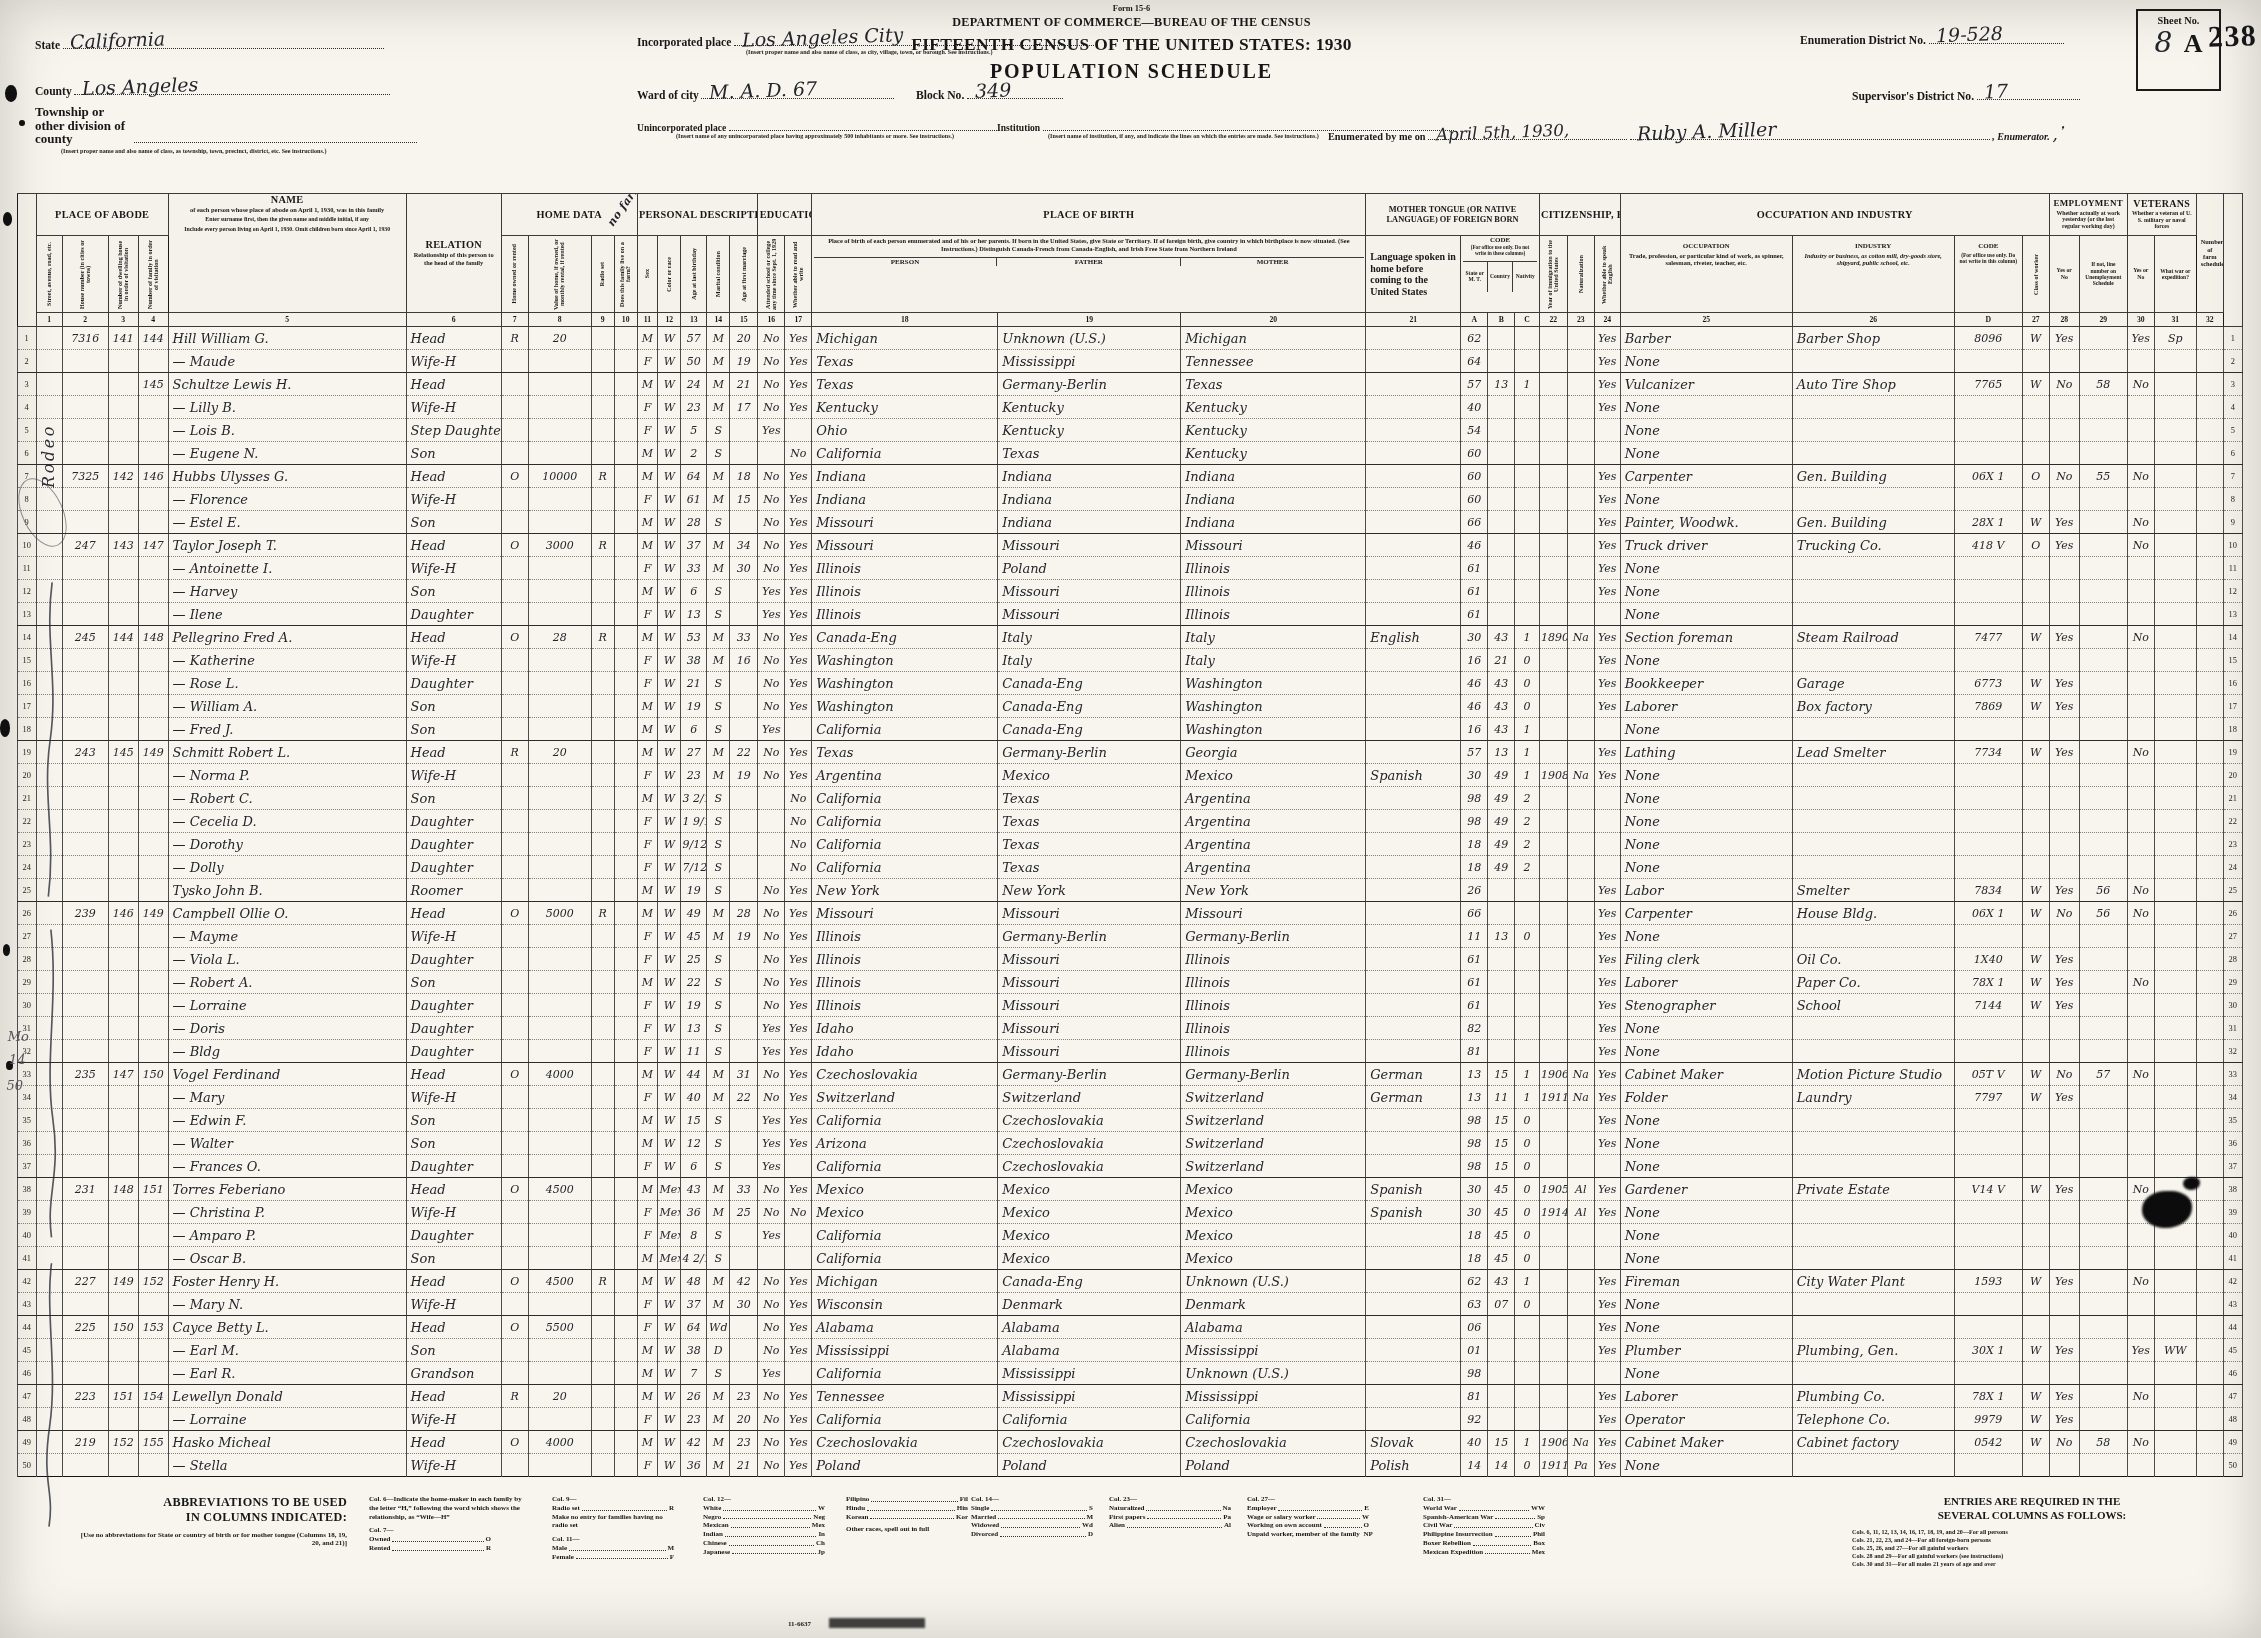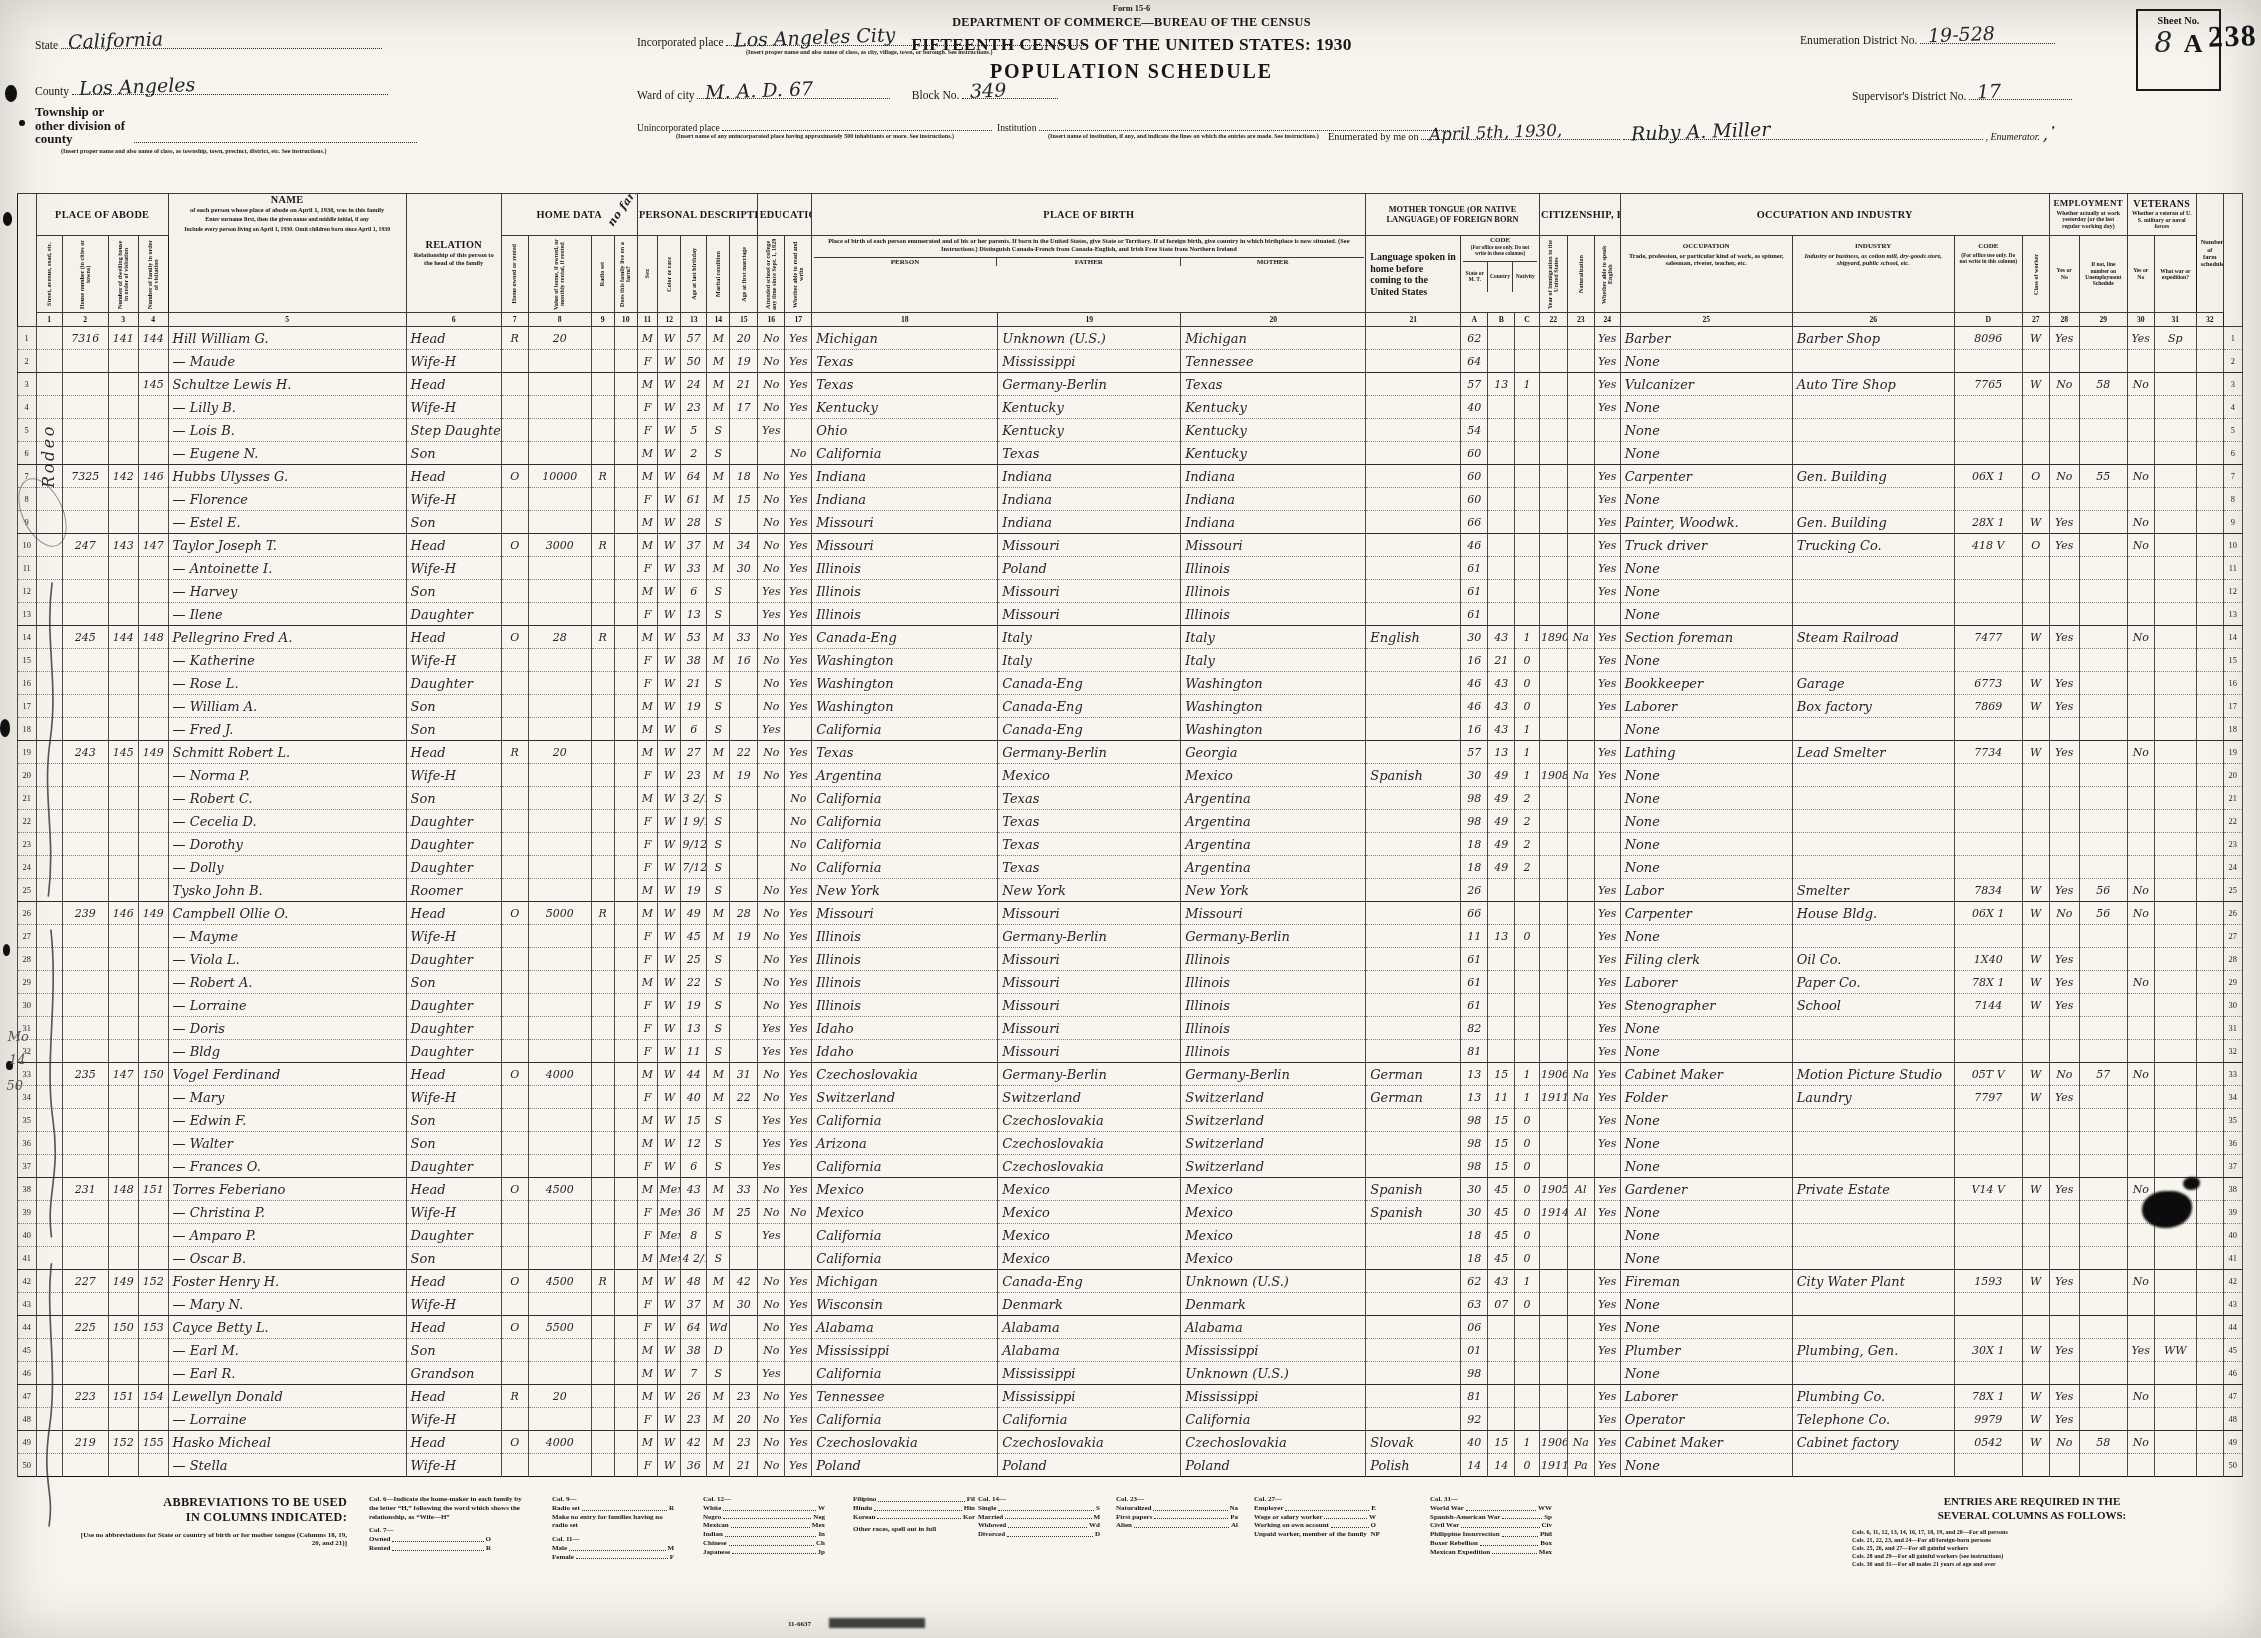--- a/index.html
+++ b/index.html
@@ -5,21 +5,21 @@
   html,body{margin:0;padding:0;background:#6b6b6b;}
   .sheet{position:relative;width:2261px;height:1639px;background:#f7f5ee;
          font-family:"Liberation Serif",serif;color:#171717;overflow:hidden;
          box-shadow:inset 0 0 58px rgba(60,55,45,.25);}
   
   .hw{font-family:"DejaVu Serif",serif;font-style:italic;color:#23252c;}
   .hw-big{font-size:19px;transform:rotate(-2deg);}
   .hw-med{font-size:16.7px;transform:rotate(-2deg);}
   
   .fld{position:absolute;white-space:nowrap;}
-  .lbl{font-weight:normal;font-size:11.6px;margin-top:48px;}
+  .lbl{font-weight:bold;font-size:11.6px;margin-top:48px;}
   .lbl-sm{font-weight:bold;font-size:13px;line-height:1.05;}
   .dotline{display:inline-block;border-bottom:1.6px dotted #2b2b2b;vertical-align:baseline;position:relative;}
   .dotline .hw{position:absolute;left:7.7px;bottom:-2.6px;}
   .note{font-size:6.1px;font-weight:bold;color:#222;line-height:1.1;}
   .titleblock{position:absolute;left:842px;top:3.9px;width:579px;text-align:center;}
   .t-form{font-size:8.4px;font-weight:bold;}
   .t-dept{font-size:12.2px;font-weight:bold;letter-spacing:0.3px;margin-top:2.6px;}
   .t-main{font-size:17.4px;font-weight:bold;margin-top:3.9px;letter-spacing:0.3px;}
   .t-sub{font-size:20px;font-weight:bold;letter-spacing:1.9px;margin-top:5.1px;}
   .sheetbox{position:absolute;left:2136px;top:9px;width:81px;height:78px;border:2.6px solid #1a1a1a;text-align:center;}
@@ -2479,21 +2479,21 @@
               <span class="ld"></span>
               <span class="ab">Ch</span>
             </div>
             <div class="pairline">
               <span class="pl">Japanese</span>
               <span class="ld"></span>
               <span class="ab">Jp</span>
             </div>
           </div>
       </div>
-      <div style="width:103px;margin-left:7px;">
+      <div style="width:103px;">
         <div>
             <div class="pairline">
               <span class="pl">Filipino</span>
               <span class="ld"></span>
               <span class="ab">Fil</span>
             </div>
             <div class="pairline">
               <span class="pl">Hindu</span>
               <span class="ld"></span>
               <span class="ab">Hin</span>

